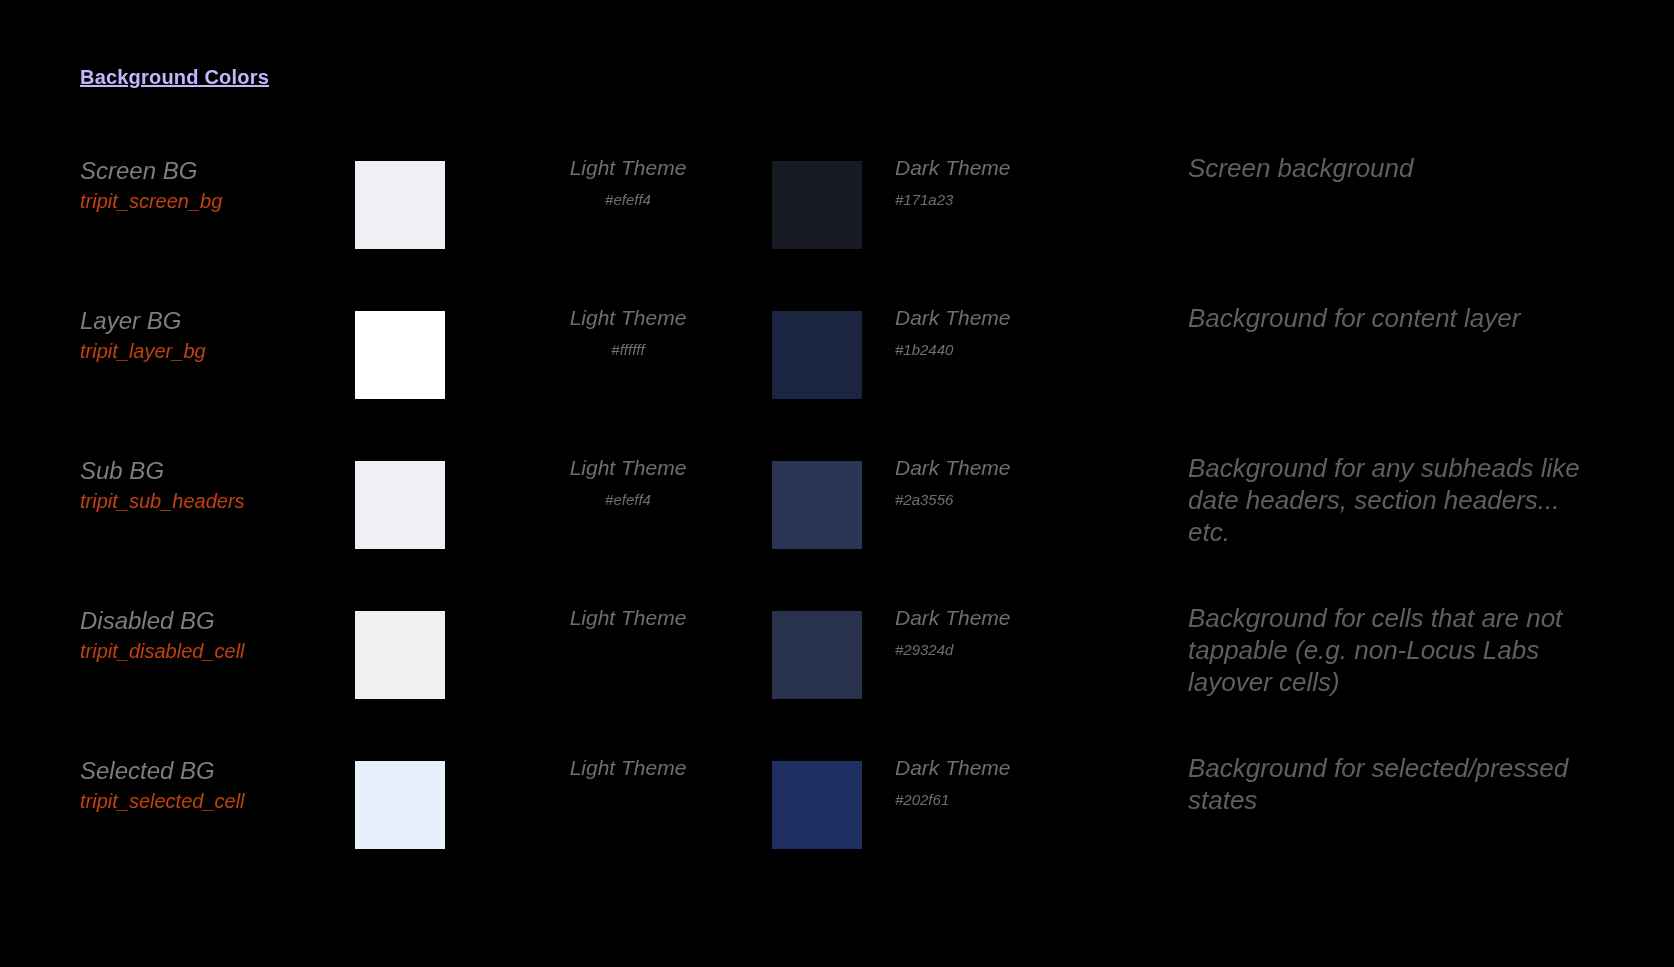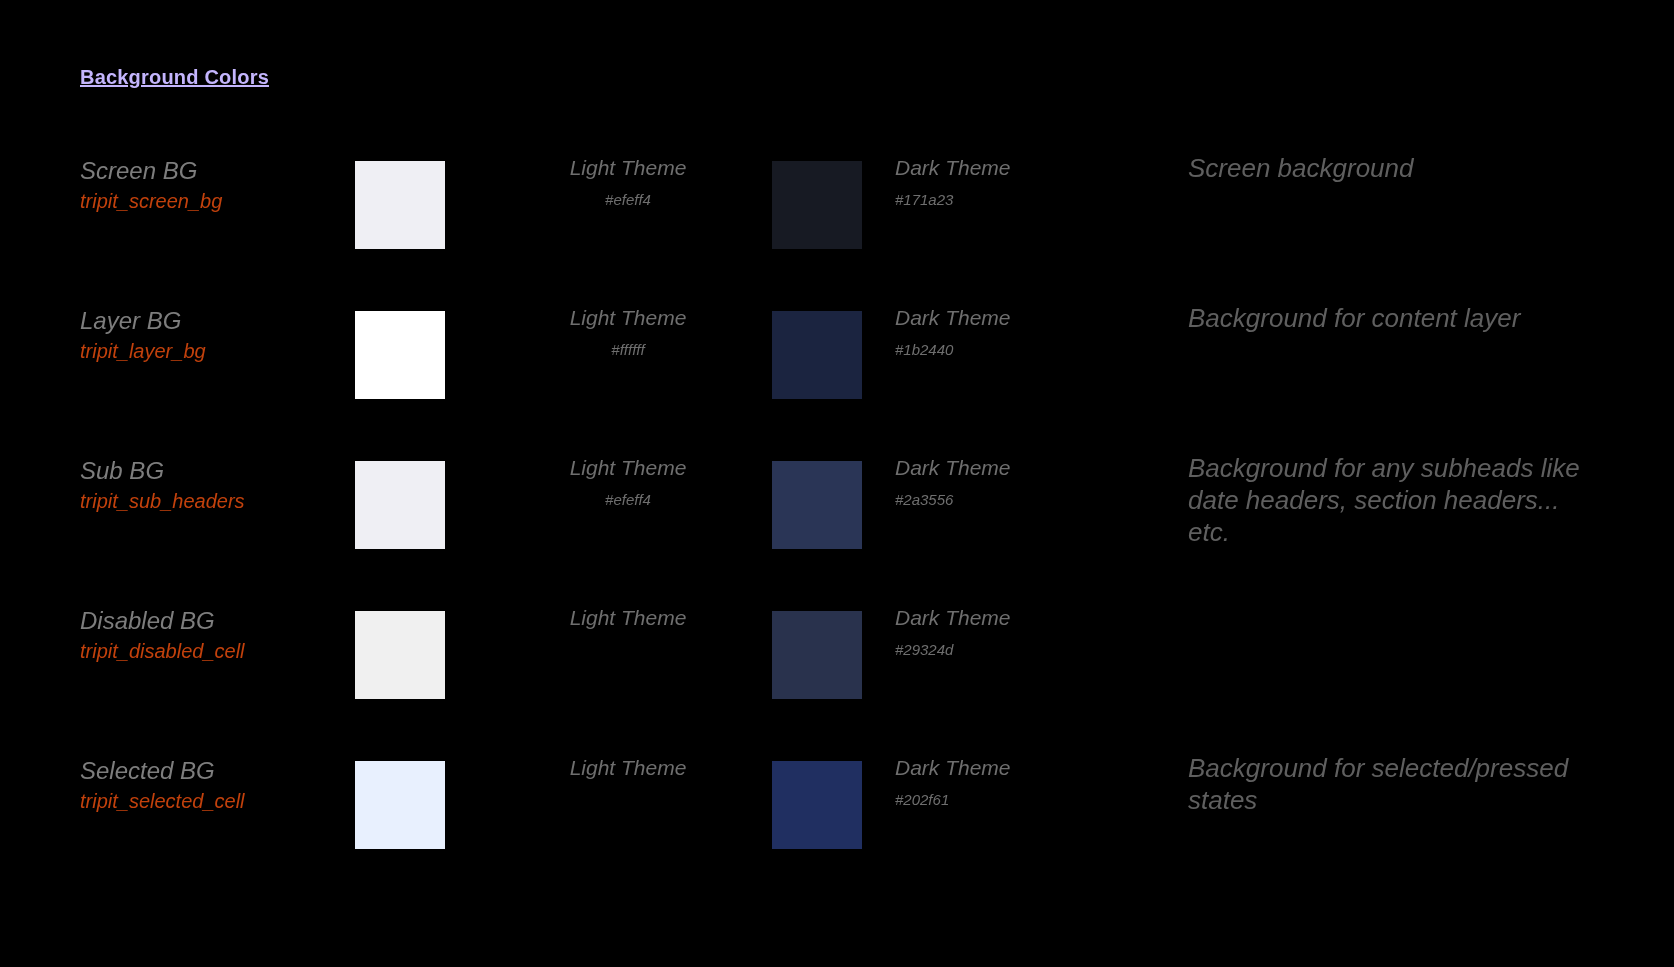--- a/index.html
+++ b/index.html
@@ -192,20 +192,21 @@
       </div>
       <div class="swatch light" style="background:#f0f0f0"></div>
       <div class="col-theme light">
         <div class="theme-label">Light Theme</div>
       </div>
       <div class="swatch dark" style="background:#29324d"></div>
       <div class="col-theme dark">
         <div class="theme-label">Dark Theme</div>
         <div class="theme-hex">#29324d</div>
       </div>
+      <div class="col-desc">Background for cells that are not tappable (e.g. non-Locus Labs layover cells)</div>
     </div>
 
     <div class="color-row">
       <div class="col-name">
         <div class="name-title">Selected BG</div>
         <div class="name-token">tripit_selected_cell</div>
       </div>
       <div class="swatch light" style="background:#e8f0fe"></div>
       <div class="col-theme light">
         <div class="theme-label">Light Theme</div>

